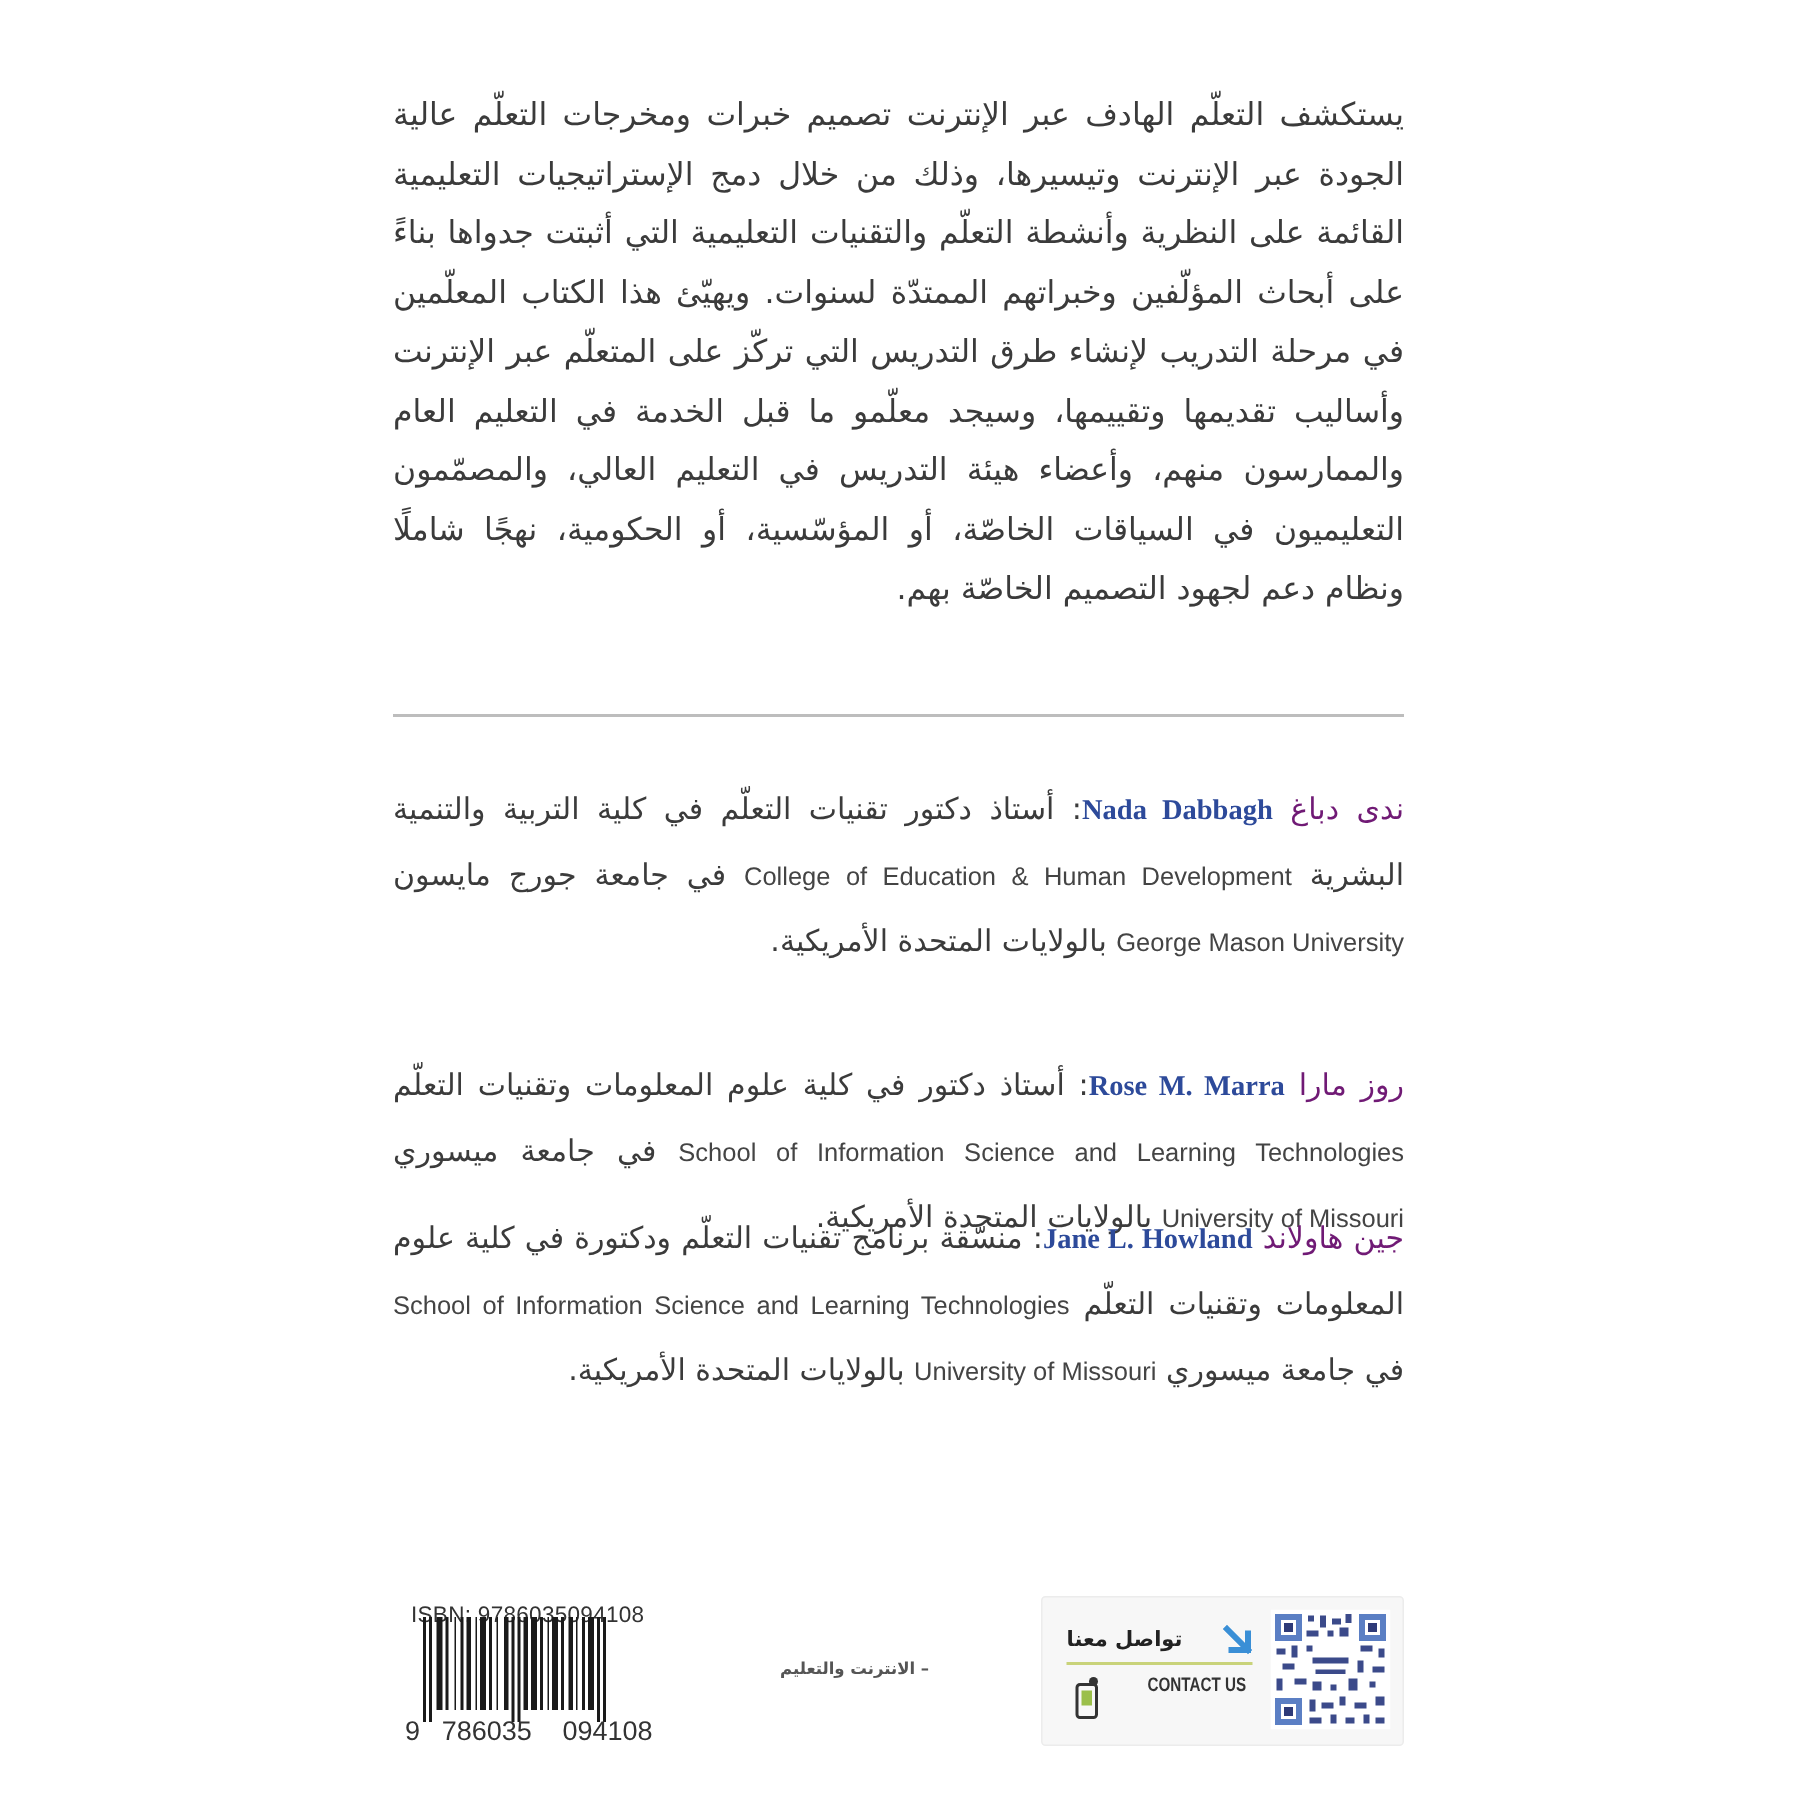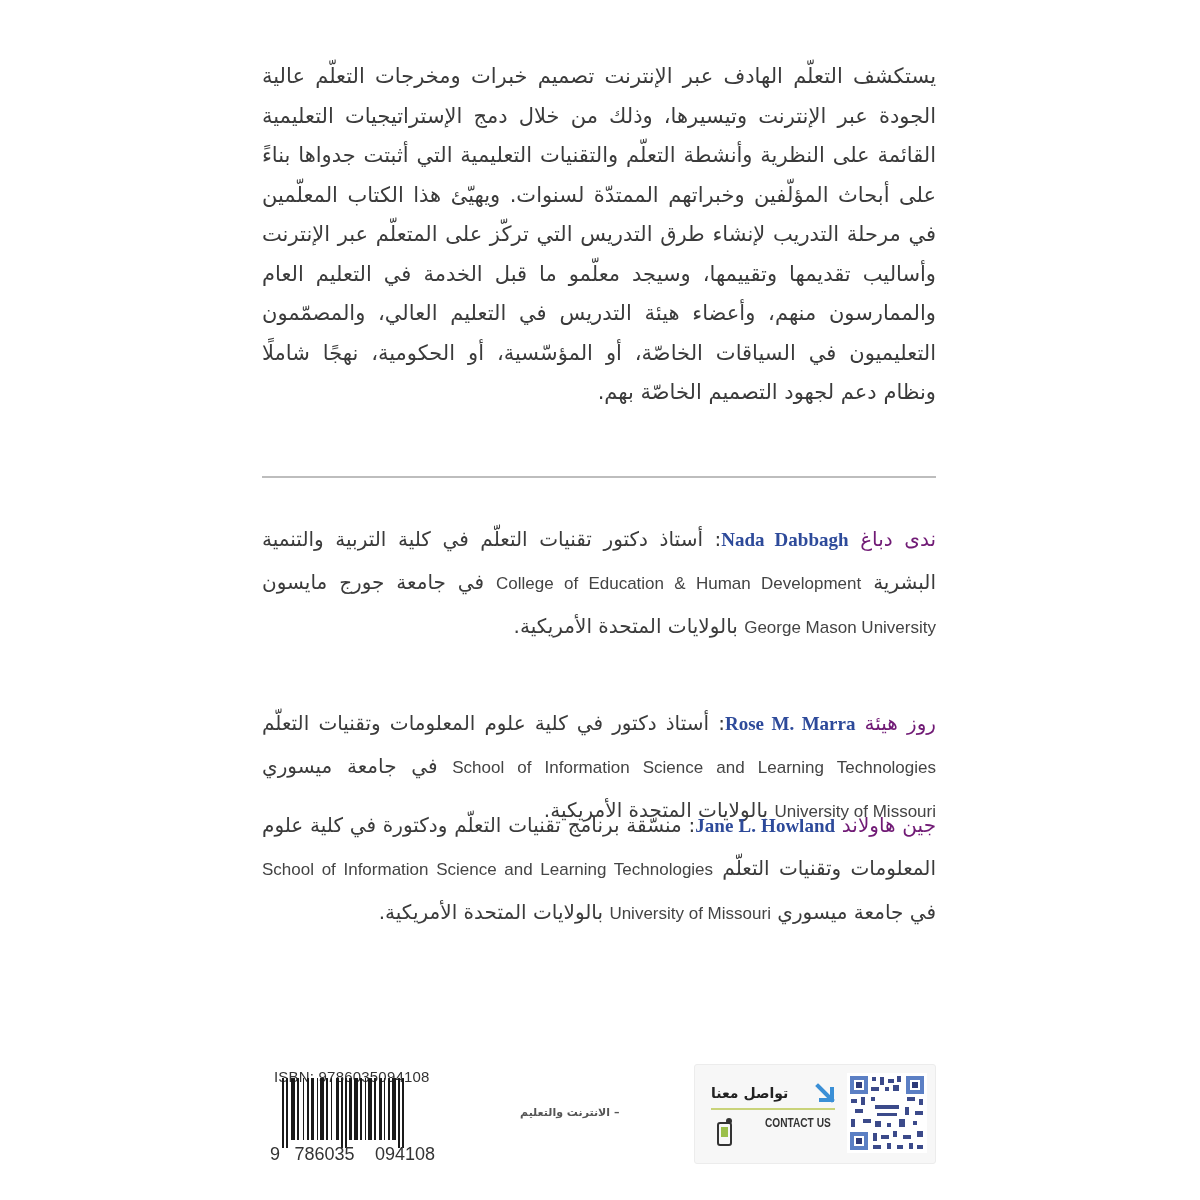--- a/index.html
+++ b/index.html
@@ -96,21 +96,21 @@
   <p class="blurb">يستكشف التعلّم الهادف عبر الإنترنت تصميم خبرات ومخرجات التعلّم عالية الجودة عبر الإنترنت وتيسيرها، وذلك من خلال دمج الإستراتيجيات التعليمية القائمة على النظرية وأنشطة التعلّم والتقنيات التعليمية التي أثبتت جدواها بناءً على أبحاث المؤلّفين وخبراتهم الممتدّة لسنوات. ويهيّئ هذا الكتاب المعلّمين في مرحلة التدريب لإنشاء طرق التدريس التي تركّز على المتعلّم عبر الإنترنت وأساليب تقديمها وتقييمها، وسيجد معلّمو ما قبل الخدمة في التعليم العام والممارسون منهم، وأعضاء هيئة التدريس في التعليم العالي، والمصمّمون التعليميون في السياقات الخاصّة، أو المؤسّسية، أو الحكومية، نهجًا شاملًا ونظام دعم لجهود التصميم الخاصّة بهم.</p>
 
   <div class="divider"></div>
 
   <p class="bio bio1">
     <span class="name-ar">ندى دباغ</span>
     <span class="name-en">Nada Dabbagh</span><span>: أستاذ دكتور تقنيات التعلّم في كلية التربية والتنمية البشرية </span><span class="en">College of Education &amp; Human Development</span><span> في جامعة جورج مايسون </span><span class="en">George Mason University</span><span> بالولايات المتحدة الأمريكية.</span>
   </p>
 
   <p class="bio bio2">
-    <span class="name-ar">روز هيئة</span>
+    <span class="name-ar">روز مارا</span>
     <span class="name-en">Rose M. Marra</span><span>: أستاذ دكتور في كلية علوم المعلومات وتقنيات التعلّم </span><span class="en">School of Information Science and Learning Technologies</span><span> في جامعة ميسوري </span><span class="en">University of Missouri</span><span> بالولايات المتحدة الأمريكية.</span>
   </p>
 
   <p class="bio bio3">
     <span class="name-ar">جين هاولاند</span>
     <span class="name-en">Jane L. Howland</span><span>: منسّقة برنامج تقنيات التعلّم ودكتورة في كلية علوم المعلومات وتقنيات التعلّم </span><span class="en">School of Information Science and Learning Technologies</span><span> في جامعة ميسوري </span><span class="en">University of Missouri</span><span> بالولايات المتحدة الأمريكية.</span>
   </p>
 </div>
 
 <div class="barcode-wrap">

